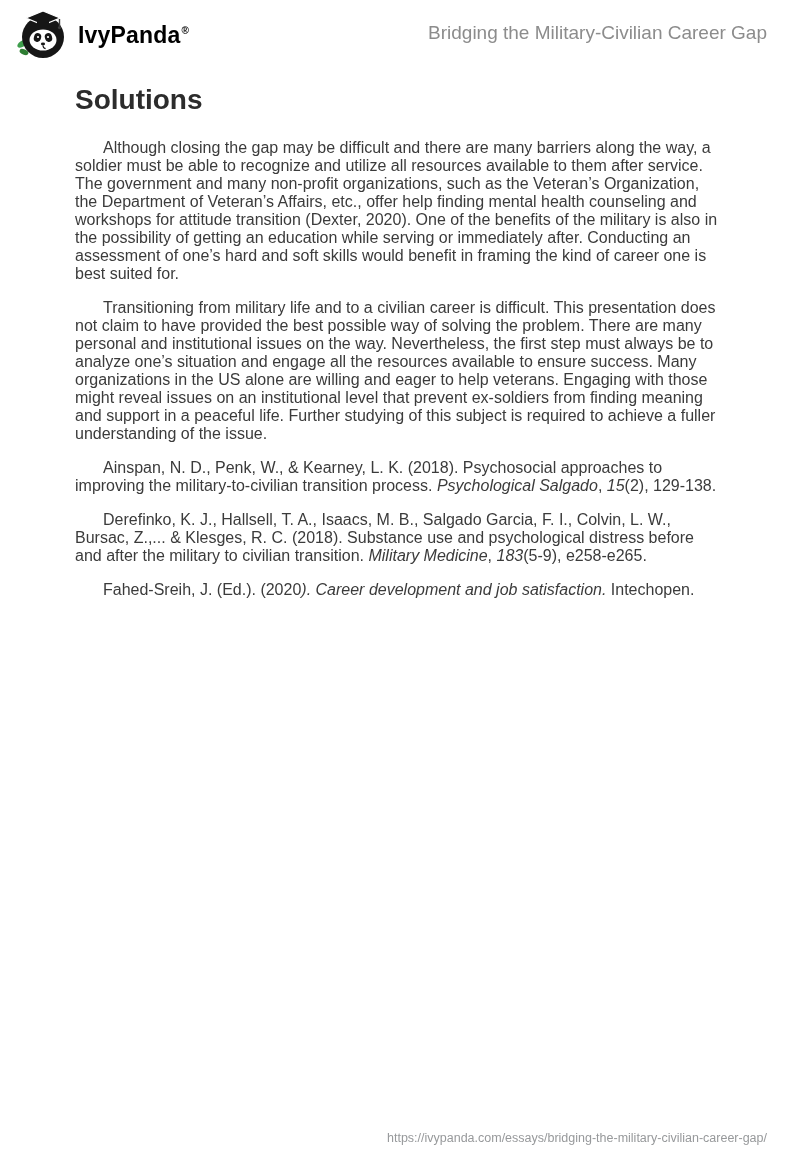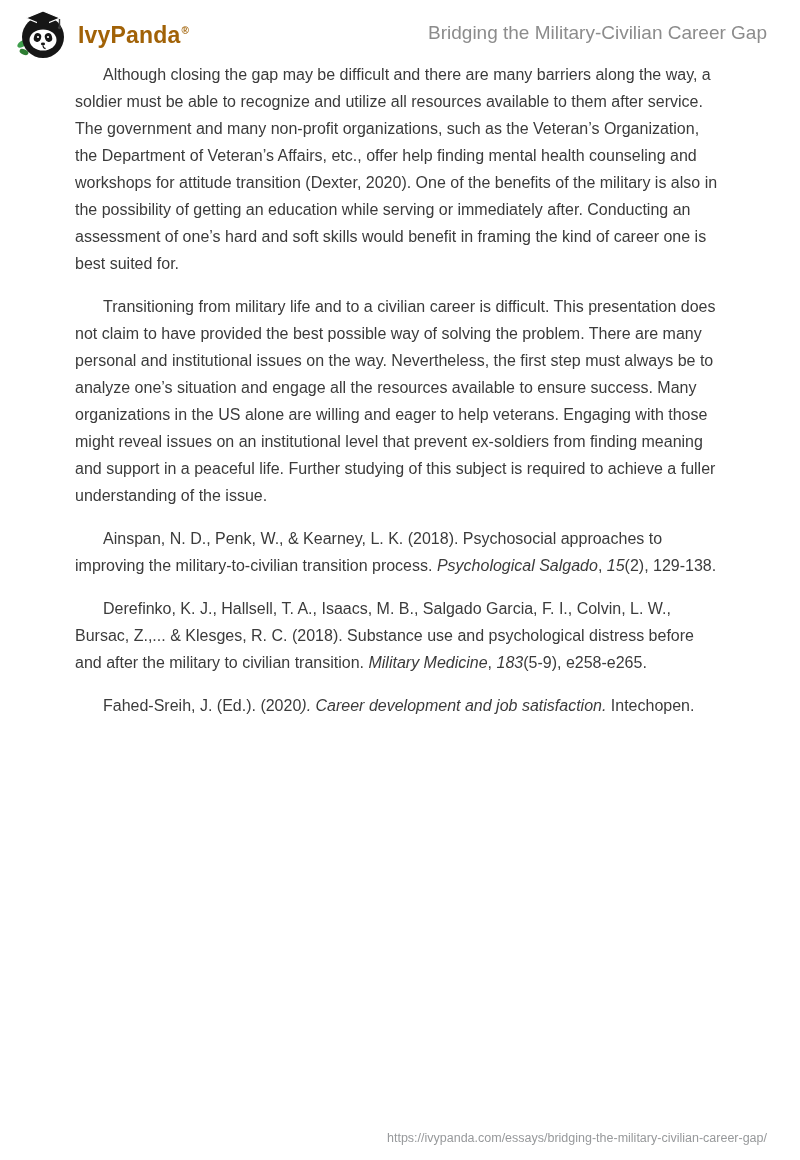--- a/index.html
+++ b/index.html
@@ -27,21 +27,21 @@
     align-items: center;
     gap: 11px;
     text-decoration: none;
     color: inherit;
     cursor: pointer;
   }
   .logo-icon { display: inline-block; width: 52px; height: 52px; }
   .brand-text {
     font-size: 23px;
     font-weight: bold;
-    color: #a16207;
+    color: #000000;
     letter-spacing: 0.2px;
   }
   .reg { font-size: 10px; font-weight: bold; vertical-align: 9px; margin-left: 1px; }
   .header-title {
     color: #8c8c8c;
     font-size: 19px;
     margin-top: 13px;
   }
 
   
@@ -51,21 +51,21 @@
   .section-heading {
     font-size: 28px;
     font-weight: bold;
     color: #2c2c2c;
     margin: 30px 0 22px 0;
     line-height: 1.2;
   }
   section:first-of-type .section-heading { margin-top: 22px; }
   .body-paragraph {
     font-size: 16px;
-    line-height: 27px;
+    line-height: 18px;
     color: #3b3b3b;
     margin: 0 0 16px 0;
     text-indent: 28px;
     text-align: left;
   }
 
   
   footer {
     position: absolute;
     bottom: 14px;
@@ -111,20 +111,21 @@
           <circle cx="44.5" cy="18.6" r="1.6" fill="#3c3c3c"></circle>
         </svg>
       </span>
       <span class="brand-text"><span>IvyPanda</span><sup class="reg">®</sup></span>
     </a>
     <div class="header-title">Bridging the Military-Civilian Career Gap</div>
   </header>
 
   <main>
       <section>
+        <h2 class="section-heading">Solutions</h2>
         <p class="body-paragraph"><span>Although closing the gap may be difficult and there are many barriers along the way, a soldier must be able to recognize and utilize all resources available to them after service. The government and many non-profit organizations, such as the Veteran’s Organization, the Department of Veteran’s Affairs, etc., offer help finding mental health counseling and workshops for attitude transition (Dexter, 2020). One of the benefits of the military is also in the possibility of getting an education while serving or immediately after. Conducting an assessment of one’s hard and soft skills would benefit in framing the kind of career one is best suited for.</span></p>
       </section>
       <section>
         <p class="body-paragraph"><span>Transitioning from military life and to a civilian career is difficult. This presentation does not claim to have provided the best possible way of solving the problem. There are many personal and institutional issues on the way. Nevertheless, the first step must always be to analyze one’s situation and engage all the resources available to ensure success. Many organizations in the US alone are willing and eager to help veterans. Engaging with those might reveal issues on an institutional level that prevent ex-soldiers from finding meaning and support in a peaceful life. Further studying of this subject is required to achieve a fuller understanding of the issue.</span></p>
       </section>
       <section>
         <p class="body-paragraph"><span>Ainspan, N. D., Penk, W., &amp; Kearney, L. K. (2018). Psychosocial approaches to improving the military-to-civilian transition process. </span><em>Psychological Salgado</em><span>, </span><em>15</em><span>(2), 129-138.</span></p>
         <p class="body-paragraph"><span>Derefinko, K. J., Hallsell, T. A., Isaacs, M. B., Salgado Garcia, F. I., Colvin, L. W., Bursac, Z.,... &amp; Klesges, R. C. (2018). Substance use and psychological distress before and after the military to civilian transition. </span><em>Military Medicine</em><span>, </span><em>183</em><span>(5-9), e258-e265.</span></p>
         <p class="body-paragraph"><span>Fahed-Sreih, J. (Ed.). (2020</span><em>). Career development and job satisfaction.</em><span> Intechopen.</span></p>
       </section>

